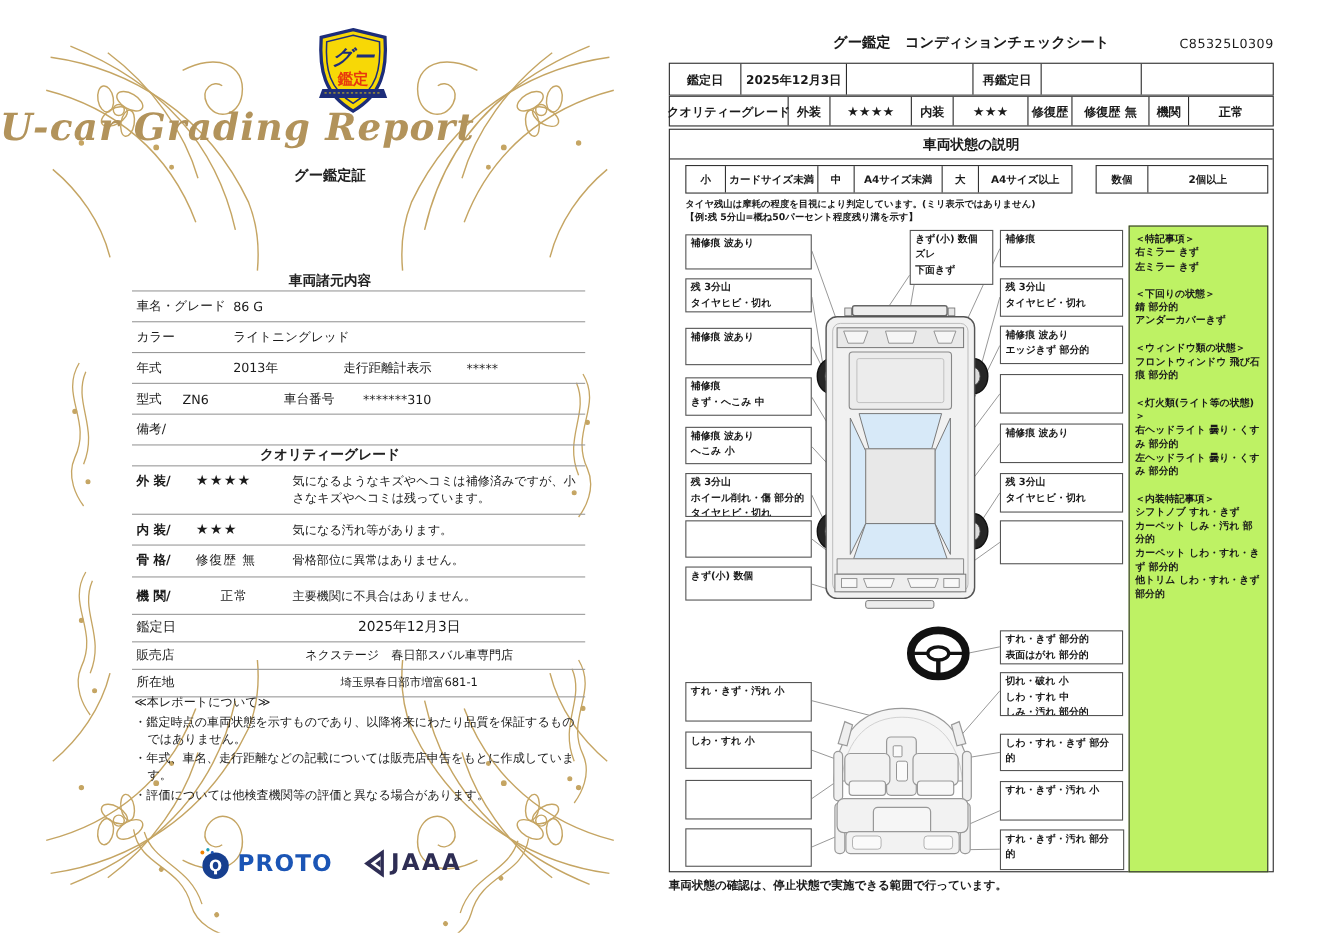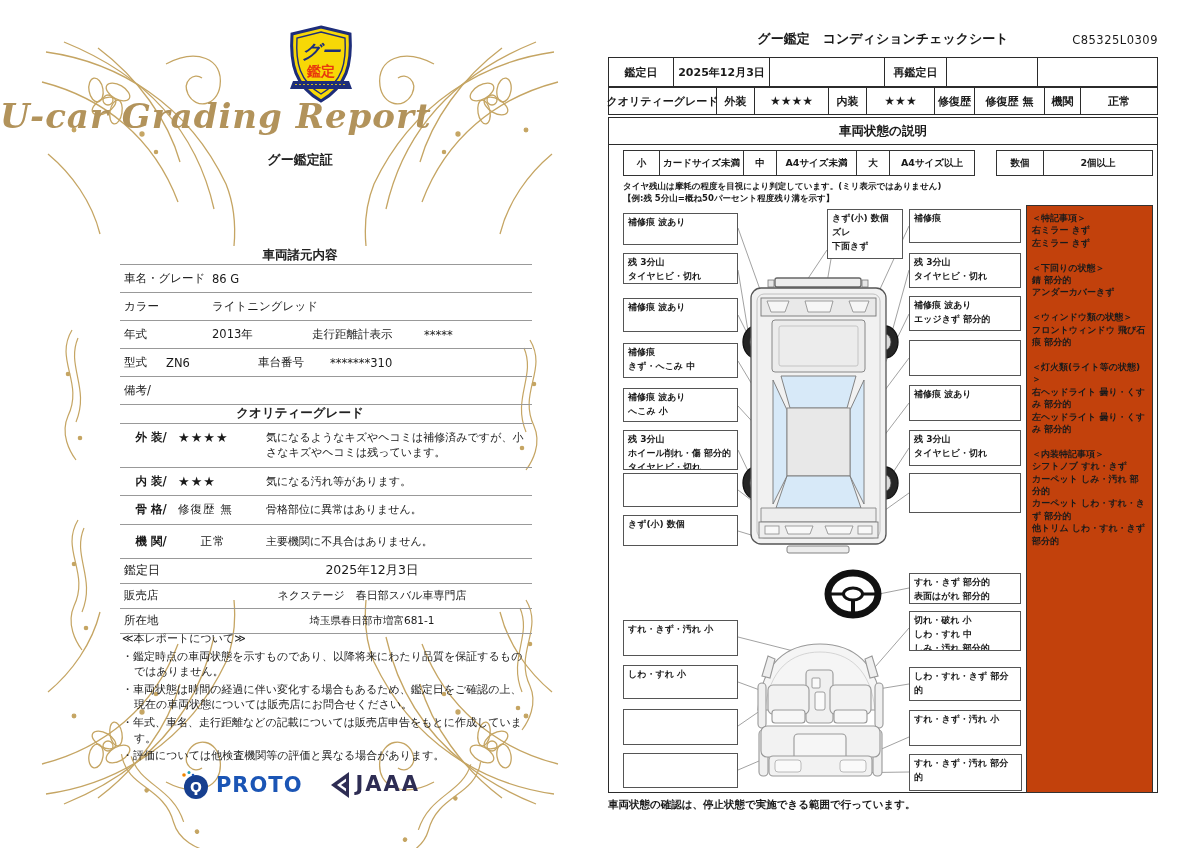--- a/index.html
+++ b/index.html
@@ -14,21 +14,21 @@
     font-size:34px; color:#b2935b; letter-spacing:1px; }
   .lp-sub { left:0; top:151px; width:600px; text-align:center; font-size:13px; font-weight:700; color:#222; }
   .lp-intro { left:123px; top:180px; width:395px; font-size:11.5px; line-height:1.5; text-align:justify; color:#222; }
   .sec-title { text-align:center; font-weight:700; font-size:12.5px; color:#222; }
   .spec-table { left:120px; top:264px; width:412px; border-top:1px solid #999; font-size:11.5px; }
   .spec-row { display:flex; align-items:center; height:28px; border-bottom:1px solid #999; }
   .spec-label { width:92px; padding-left:4px; }
   .spec-label2 { padding-left:4px; }
   .g-table { left:120px; top:423px; width:412px; border-top:1px solid #999; font-size:11.5px; }
   .g-row { display:flex; border-bottom:1px solid #999; padding:6px 0 6px 0; align-items:flex-start; }
-  .g-label { width:58px; padding-left:4px; font-weight:600;text-align:center; }
+  .g-label { width:58px; padding-left:4px; font-weight:600; }
   .g-val { width:88px; text-align:left; letter-spacing:1px; }
   .g-desc { flex:1; line-height:1.4; font-size:11px; }
   .m-row { display:flex; border-bottom:1px solid #999; height:25px; align-items:center; }
   .m-label { width:92px; padding-left:4px; }
   .m-val { flex:1; text-align:center; }
   .about { left:122px; top:631px; width:408px; font-size:11px; line-height:1.42; color:#222; }
   .about li { list-style:none; padding-left:12px; text-indent:-12px; margin-top:2px; }
   .logos { left:0; top:770px; width:600px; display:flex; justify-content:center; gap:26px; align-items:center; }
   .proto-wrap { display:flex; align-items:center; gap:6px; }
   .proto-text { font-size:21px; font-weight:800; color:#1b55b5; letter-spacing:1px;text-align:right; }
@@ -46,21 +46,21 @@
   .main-box { position:absolute; left:8px; top:117px; width:550px; height:676px; border:1.5px solid #2b2b2b; background:#fff; }
   .mb-head { height:27px; border-bottom:1.5px solid #2b2b2b; display:flex; align-items:center; justify-content:center;
              font-size:12.5px; font-weight:700; }
   .legend { position:absolute; display:flex; border:1.2px solid #333; height:26px; background:#fff; }
   .lcell { border-right:1.2px solid #333; display:flex; align-items:center; justify-content:center; font-size:9.5px; font-weight:700; }
   .lcell:last-child { border-right:none; }
   .tire-note { position:absolute; left:14px; top:62px; font-size:8.5px; font-weight:700; line-height:1.45; }
   .lbox { position:absolute; border:1px solid #555; background:#fff; font-size:9px; font-weight:600;
           line-height:1.55; padding:2px 4px; white-space:pre-line; overflow:hidden; }
   .notes-panel { position:absolute; left:417px; top:87px; width:127px; height:588px; border:1.2px solid #333;
-                 background:#c2410c; font-size:9px; font-weight:600; line-height:1.38; padding:6px 5px; white-space:pre-line; }
+                 background:#bef264; font-size:9px; font-weight:600; line-height:1.38; padding:6px 5px; white-space:pre-line; }
   .bottom-note { position:absolute; left:8px; top:798px; font-size:10.5px; font-weight:600; }
   svg text { user-select:none; }
 </style>
 </head>
 <body>
 
 <div id="stage">
 
   <div id="left-page">
 
@@ -174,21 +174,20 @@
       </div>
       <div class="m-row">
         <span class="m-label">所在地</span>
         <span class="m-val" style="font-size:10.5px">埼玉県春日部市増富681-1</span>
       </div>
     </div>
 
     <div class="abs about">
       <div>≪本レポートについて≫</div>
       <li>・鑑定時点の車両状態を示すものであり、以降将来にわたり品質を保証するものではありません。</li>
-      <li>・車両状態は時間の経過に伴い変化する場合もあるため、鑑定日をご確認の上、現在の車両状態については販売店にお問合せください。</li>
       <li>・年式、車名、走行距離などの記載については販売店申告をもとに作成しています。</li>
       <li>・評価については他検査機関等の評価と異なる場合があります。</li>
     </div>
 
     <div class="abs logos">
       <div class="proto-wrap">
         <svg width="30" height="30" viewBox="0 0 30 30">
           <circle cx="16" cy="17" r="12" fill="#173f8f"></circle>
           <text x="16" y="22" text-anchor="middle" font-size="14" font-weight="bold" fill="#ffffff">Ϙ</text>
           <circle cx="4" cy="5" r="1.8" fill="#f08300"></circle>

